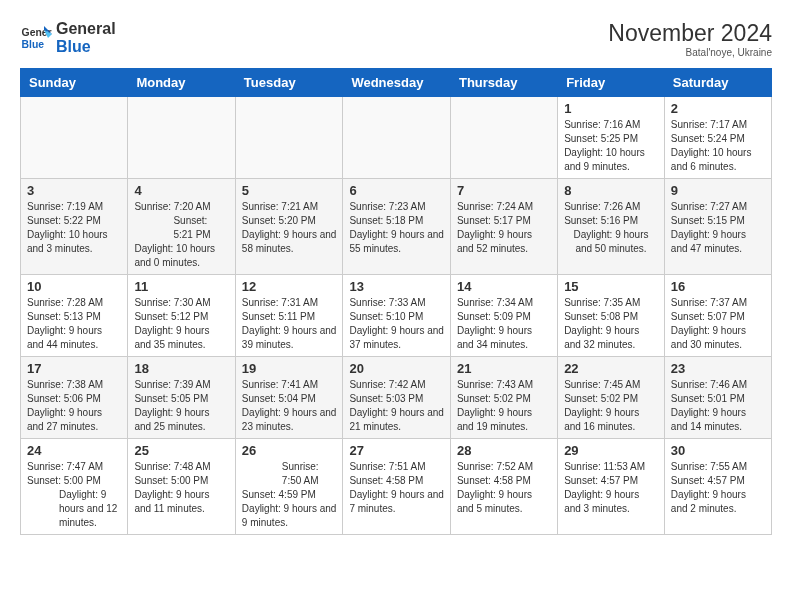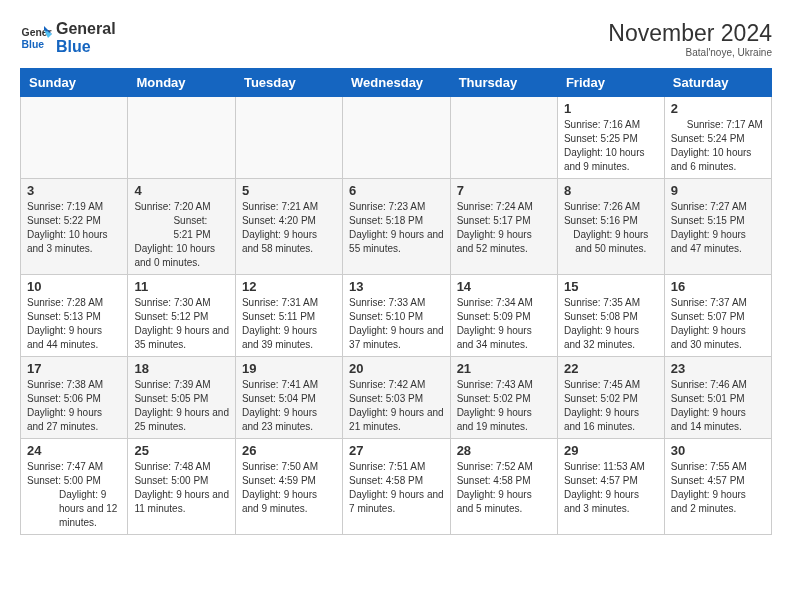--- a/index.html
+++ b/index.html
@@ -114,42 +114,42 @@
         <td class="empty-td"></td>
         <td class="empty-td"></td>
         <td>
           <span class="day-num">1</span>
           <div style="line-height: 1.4;">Sunrise: 7:16 AM</div>
           <div style="line-height: 1.4;">Sunset: 5:25 PM</div>
           <div style="line-height: 1.4;">Daylight: 10 hours and 9 minutes.</div>
         </td>
         <td>
           <span class="day-num">2</span>
-          <div style="line-height: 1.4; margin-left: 16px;">Sunrise: 7:17 AM</div>
+          <div style="line-height: 1.4;">Sunrise: 7:17 AM</div>
           <div style="line-height: 1.4;">Sunset: 5:24 PM</div>
           <div style="line-height: 1.4;">Daylight: 10 hours and 6 minutes.</div>
         </td>
       </tr>
       <tr>
         <td>
           <span class="day-num">3</span>
           <div style="line-height: 1.4;">Sunrise: 7:19 AM</div>
           <div style="line-height: 1.4;">Sunset: 5:22 PM</div>
           <div style="line-height: 1.4;">Daylight: 10 hours and 3 minutes.</div>
         </td>
         <td>
           <span class="day-num">4</span>
           <div style="line-height: 1.4;">Sunrise: 7:20 AM</div>
           <div style="line-height: 1.4; margin-left: 39px;">Sunset: 5:21 PM</div>
           <div style="line-height: 1.4;">Daylight: 10 hours and 0 minutes.</div>
         </td>
         <td>
           <span class="day-num">5</span>
           <div style="line-height: 1.4;">Sunrise: 7:21 AM</div>
-          <div style="line-height: 1.4;">Sunset: 4:20 PM</div>
+          <div style="line-height: 1.4;">Sunset: 5:20 PM</div>
           <div style="line-height: 1.4;">Daylight: 9 hours and 58 minutes.</div>
         </td>
         <td>
           <span class="day-num">6</span>
           <div style="line-height: 1.4;">Sunrise: 7:23 AM</div>
           <div style="line-height: 1.4;">Sunset: 5:18 PM</div>
           <div style="line-height: 1.4;">Daylight: 9 hours and 55 minutes.</div>
         </td>
         <td>
           <span class="day-num">7</span>
@@ -266,21 +266,21 @@
           <div style="line-height: 1.4; margin-left: 32px;">Daylight: 9 hours and 12 minutes.</div>
         </td>
         <td>
           <span class="day-num">25</span>
           <div style="line-height: 1.4;">Sunrise: 7:48 AM</div>
           <div style="line-height: 1.4;">Sunset: 5:00 PM</div>
           <div style="line-height: 1.4;">Daylight: 9 hours and 11 minutes.</div>
         </td>
         <td>
           <span class="day-num">26</span>
-          <div style="line-height: 1.4;">Sunrise: 7:50 AM</div>
+          <div style="line-height: 1.4; margin-left: 40px;">Sunrise: 7:50 AM</div>
           <div style="line-height: 1.4;">Sunset: 4:59 PM</div>
           <div style="line-height: 1.4;">Daylight: 9 hours and 9 minutes.</div>
         </td>
         <td>
           <span class="day-num">27</span>
           <div style="line-height: 1.4;">Sunrise: 7:51 AM</div>
           <div style="line-height: 1.4;">Sunset: 4:58 PM</div>
           <div style="line-height: 1.4;">Daylight: 9 hours and 7 minutes.</div>
         </td>
         <td>

